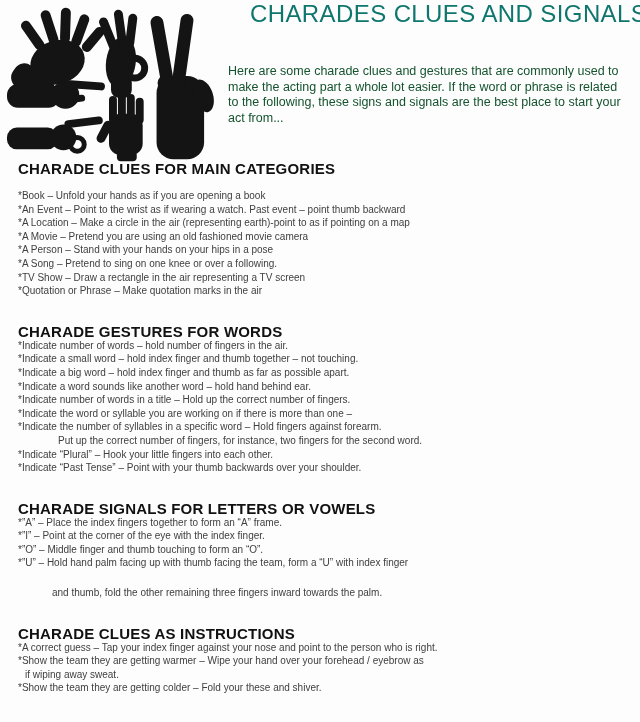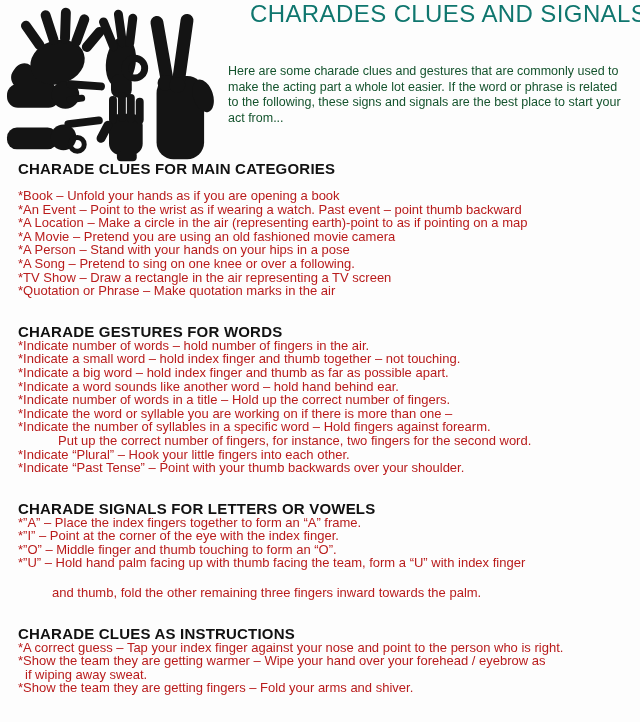--- a/index.html
+++ b/index.html
@@ -28,21 +28,21 @@
   .content {
     position:absolute; left:18px; top:161px; width:604px;
   }
   .section { margin-bottom:26px; }
   .section-heading {
     font-size:15px; font-weight:bold; color:#111;
     line-height:15px; letter-spacing:0.2px; white-space:nowrap;
   }
   .section-heading.gap { margin-bottom:13px; }
   .line {
-    font-size:13px; line-height:13.6px; color:#b91c1c; white-space:nowrap;
+    font-size:10px; line-height:13.6px; color:#404040; white-space:nowrap;
   }
   .ind-1 { padding-left:7px; }
   .ind-2 { padding-left:34px;margin-top:16px; }
   .ind-3 { padding-left:40px; }
   .footer { text-align:right; padding-right:14px; margin-top:22px; }
   .footer a {
     font-size:11px; color:#333; text-decoration:underline; cursor:pointer;
   }
 </style>
 </head>
@@ -143,16 +143,16 @@
       <div class="line ind-0">*”O” – Middle finger and thumb touching to form an “O”.</div>
       <div class="line ind-0">*”U” – Hold hand palm facing up with thumb facing the team, form a “U” with index finger</div>
       <div class="line ind-2">and thumb, fold the other remaining three fingers inward towards the palm.</div>
     </div>
 
   <div class="section">
     <div class="section-heading">CHARADE CLUES AS INSTRUCTIONS</div>
   <div class="line ind-0">*A correct guess – Tap your index finger against your nose and point to the person who is right.</div>
       <div class="line ind-0">*Show the team they are getting warmer – Wipe your hand over your forehead / eyebrow as</div>
       <div class="line ind-1">if wiping away sweat.</div>
-      <div class="line ind-0">*Show the team they are getting fingers – Fold your arms and shiver.</div>
+      <div class="line ind-0">*Show the team they are getting colder – Fold your these and shiver.</div>
     </div>
 <div class="footer"><a href="#">http://www.fun-stuff-to-do.com/charade-clues.html</a></div>
   </div>
 
 </body></html>

